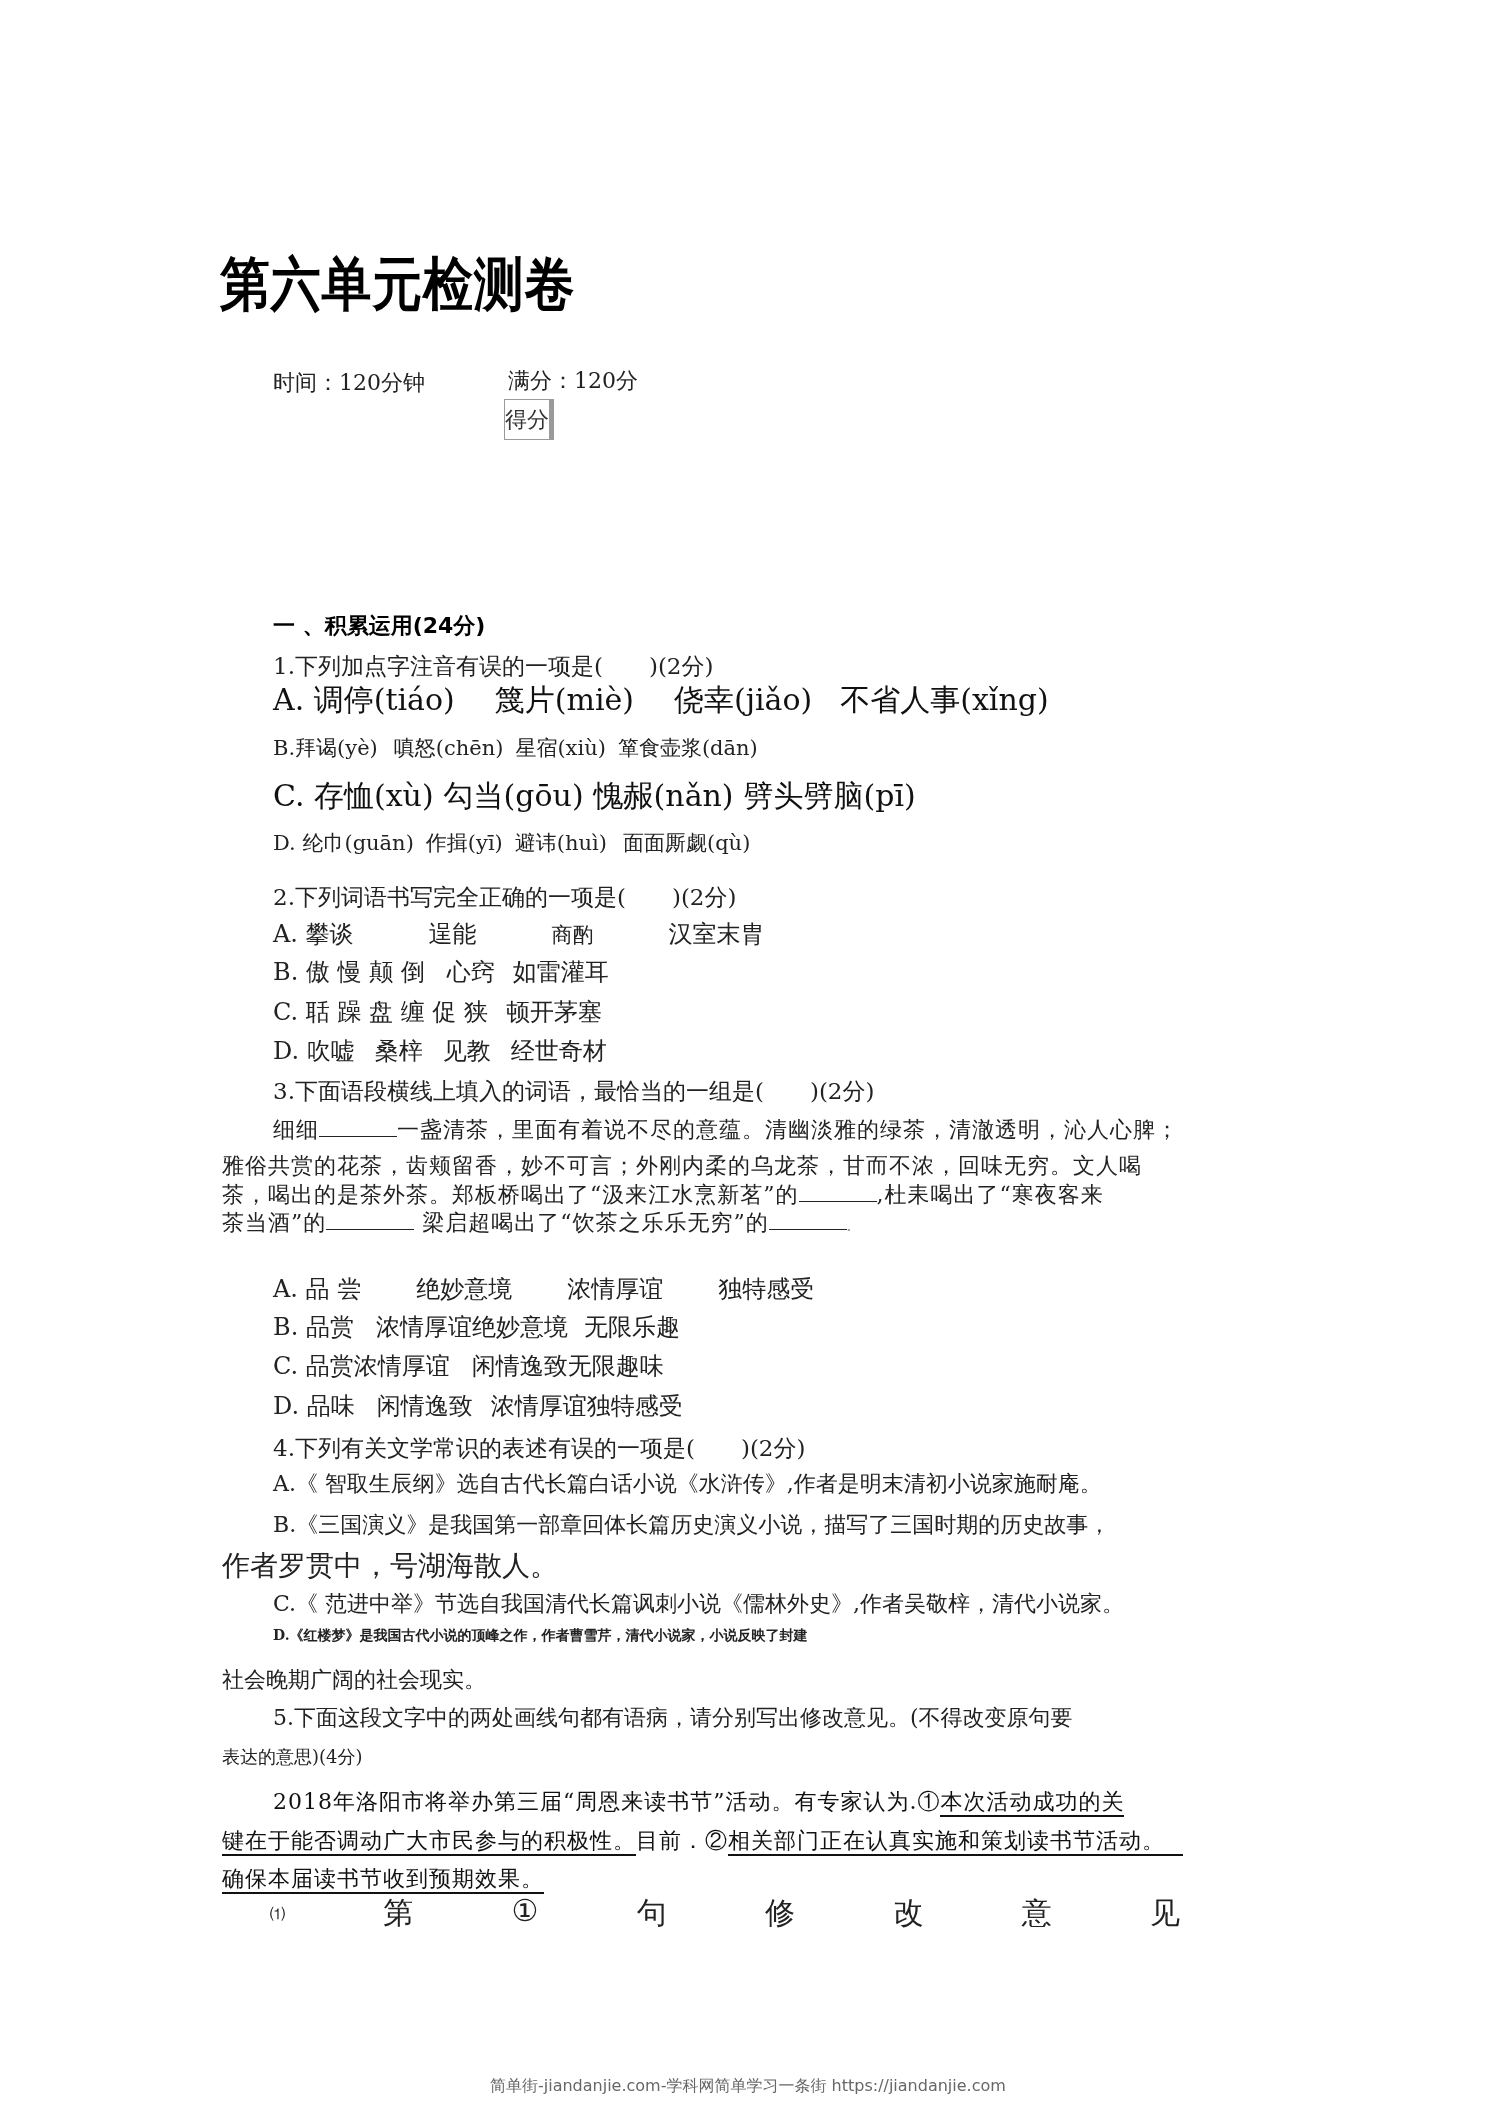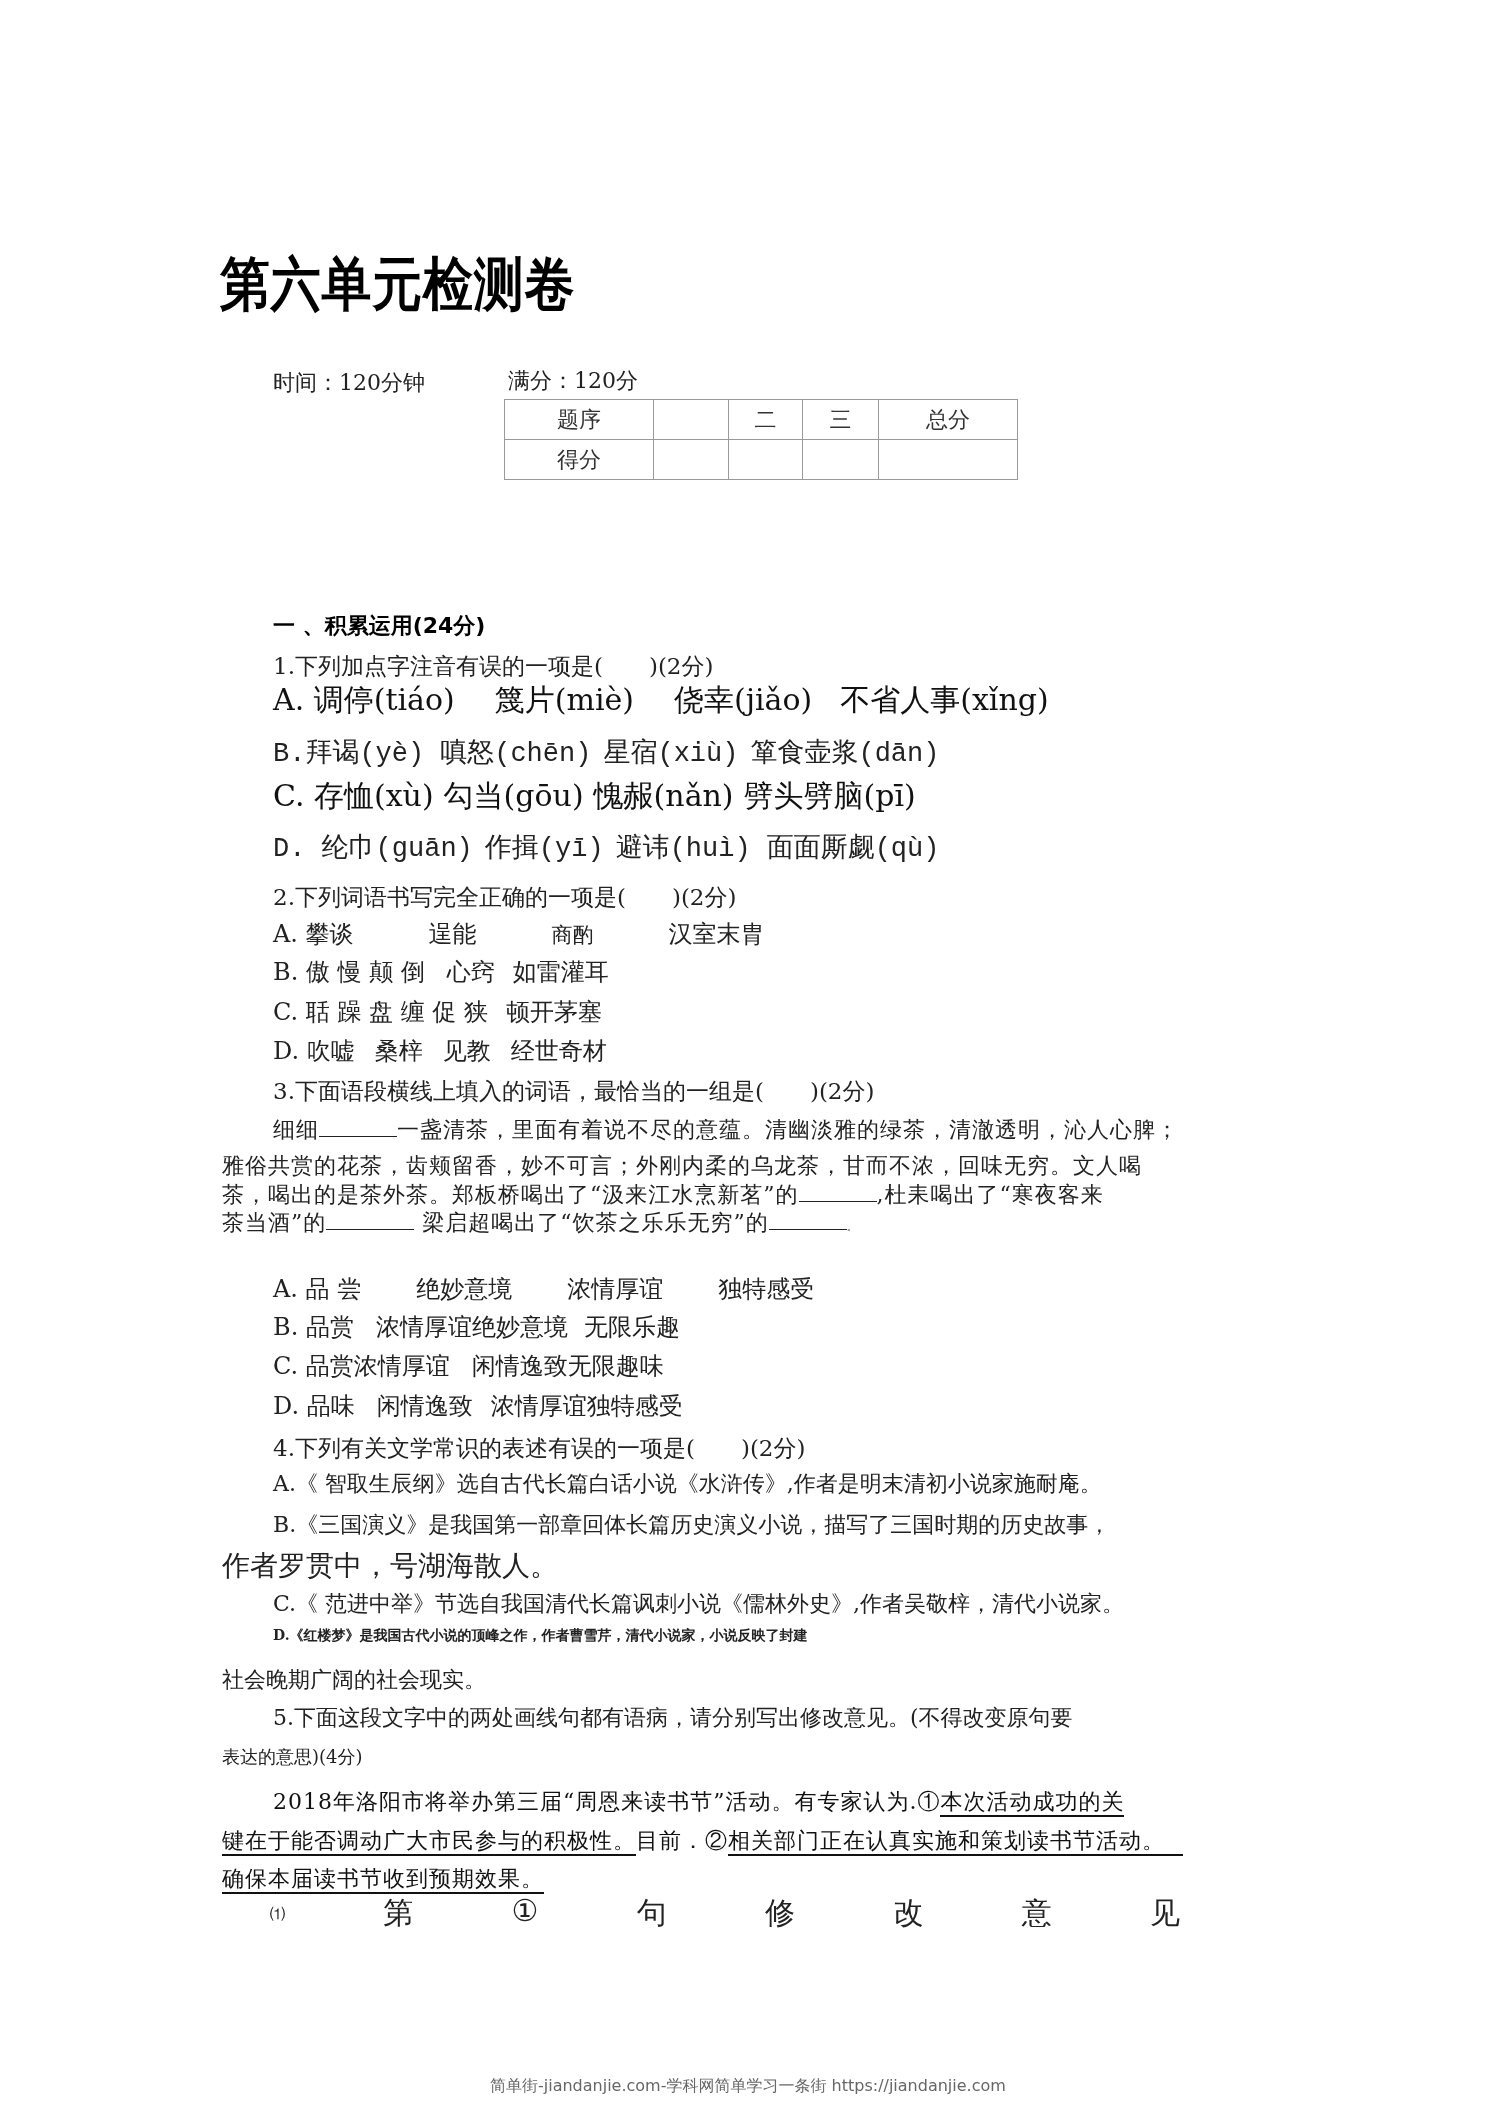--- a/index.html
+++ b/index.html
@@ -7,47 +7,40 @@
          font-family: "DejaVu Serif", "Liberation Serif", serif; color: #111; }
   .abs { position: absolute; white-space: nowrap; }
   .title { left: 220px; top: 246px; font-family: "DejaVu Sans", sans-serif; font-weight: bold;
            font-size: 58px; letter-spacing: 1px; color: #000; transform: scaleX(0.86); transform-origin: left top; }
   .meta { font-size: 22px; color: #222; }
   table.score { position: absolute; left: 504px; top: 399px; border-collapse: collapse; }
   table.score td { border: 1px solid #9a9a9a; height: 39px; text-align: center; font-size: 22px; color: #333; padding: 0; }
   .sec { font-family: "DejaVu Sans", sans-serif; font-weight: bold; font-size: 22px; color: #000; }
   .q { font-size: 23px; color: #222; }
   .big { font-size: 30px; color: #111; }
-  .mid { font-size: 27px; color: #222; font-family: Liberation Mono, monospace; }
+  .mid { font-size: 21px; color: #222; }
   .opt { font-size: 24px; color: #222; }
   .para { font-size: 22px; color: #222; letter-spacing: 1px; }
   .blank { display: inline-block; border-bottom: 1.5px solid #222; height: 20px; vertical-align: baseline; }
   .ul { border-bottom: 2px solid #111; padding-bottom: 1px; }
   .para-b { font-size: 22px; color: #111; letter-spacing: 1px; }
   .spread { display: flex; justify-content: space-between; width: 910px; font-size: 30px; color: #222; }
   .footer { font-family: "DejaVu Sans", sans-serif; font-size: 16px; color: #666; left: 490px; top: 2076px; }
   .gap { display: inline-block; }
 </style>
 </head>
 <body>
 
 <div class="abs title">第六单元检测卷</div>
 
 <div class="abs meta" style="left:273px; top:368px;">时间：120分钟</div>
 <div class="abs meta" style="left:508px; top:366px;">满分：120分</div>
 
 <table class="score">
   <tbody>
-      <tr>
-    <td style="width:148px">题序</td>
-    <td style="width:74px"></td>
-    <td style="width:73px">二</td>
-    <td style="width:75px">三</td>
-    <td style="width:138px">总分</td>
-  </tr>
   <tr>
     <td>得分</td>
     <td></td>
     <td></td>
     <td></td>
     <td></td>
   </tr>
 </tbody>
   </table>
 

